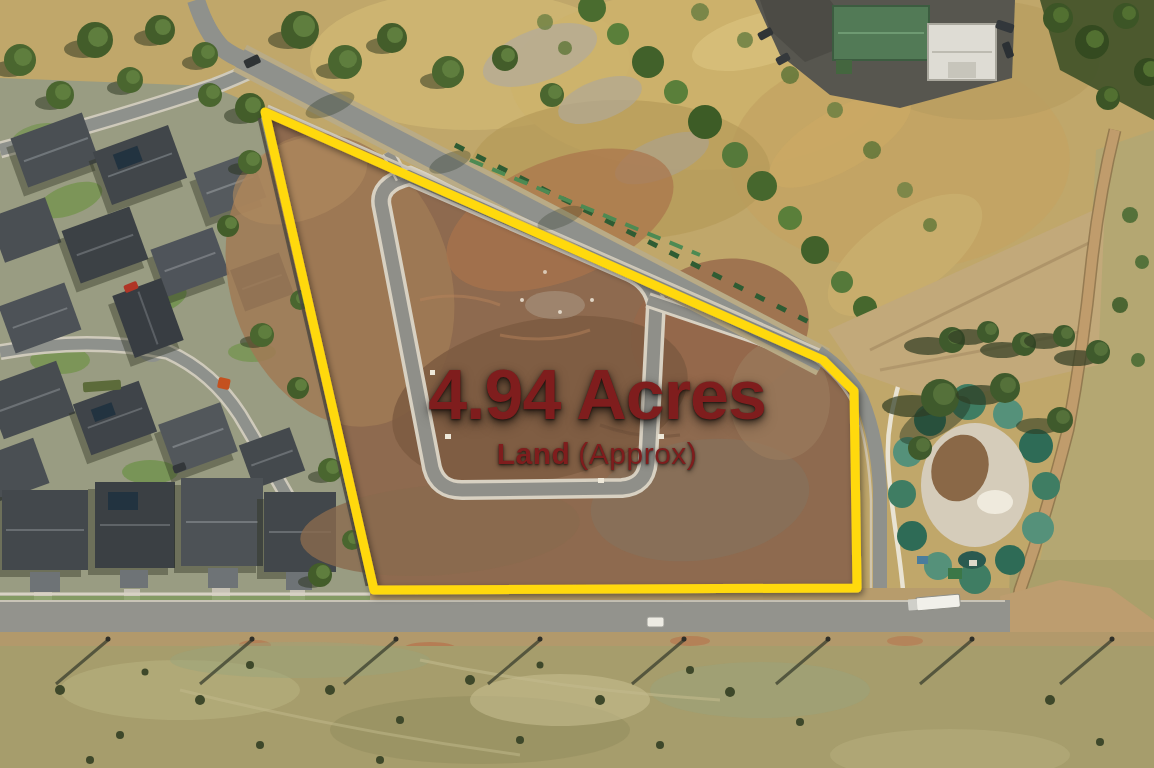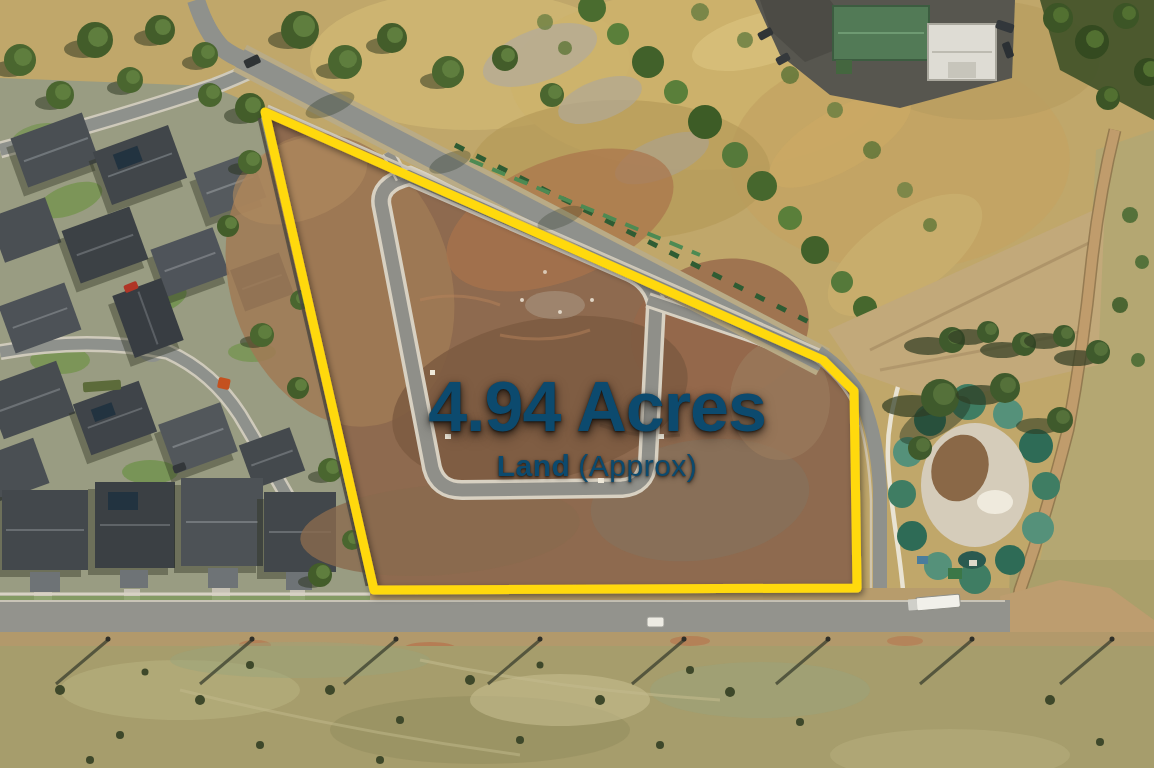--- a/index.html
+++ b/index.html
@@ -1,18 +1,18 @@
 <!DOCTYPE html>
 <html><head>
 <meta charset="utf-8">
 <style>
   html,body{margin:0;padding:0;background:#222;}
   .stage{position:relative;width:1154px;height:768px;overflow:hidden;background:#b9a368;font-family:"Liberation Sans",sans-serif;}
   .stage svg{position:absolute;inset:0;display:block;}
-  .overlay{position:absolute;left:597px;top:372px;transform:translateX(-50%);text-align:center;color:#0c4a6e;pointer-events:none;white-space:nowrap;}
+  .overlay{position:absolute;left:597px;top:360px;transform:translateX(-50%);text-align:center;color:#7f1d1d;pointer-events:none;white-space:nowrap;}
   .headline{font-size:70px;font-weight:800;letter-spacing:-1px;line-height:1;
     text-shadow:0 3px 7px rgba(0,0,0,.60),0 1px 2px rgba(0,0,0,.50),0 6px 14px rgba(0,0,0,.35);}
   .subline{margin-top:7px;font-size:30px;letter-spacing:.5px;
     text-shadow:0 2px 5px rgba(0,0,0,.60),0 1px 2px rgba(0,0,0,.50);text-align:center;}
   .subline .b{font-weight:700;}
   .subline .r{font-weight:400;margin-left:8px;}
 </style>
 </head>
 <body>
 

